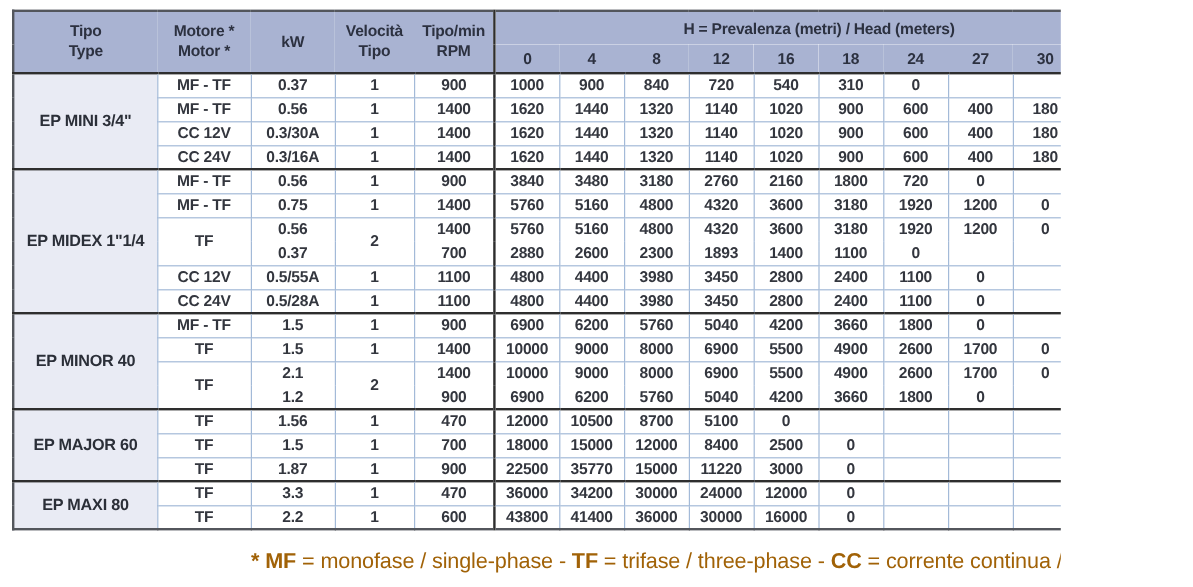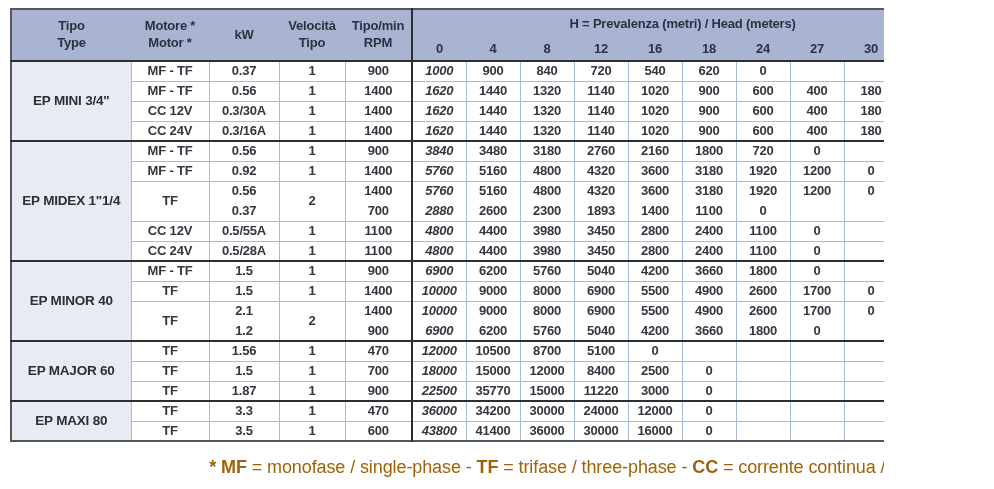--- a/index.html
+++ b/index.html
@@ -18,21 +18,21 @@
   thead th.bb{border-bottom:2px solid var(--c-dark,#2e2e2e);}
   thead th.dl{border-left:2px solid var(--c-dark,#2e2e2e);}
   .h2line div{line-height:1.3;}
 
   tbody tr{height:20px;}
   tbody td{border:1px solid var(--c-light,#a3bad8);background:#fff;}
   td.tipo{background:var(--c-group,#e9ebf4);font-size:13.5px;color:#2b2f38;}
   tr.gs > td{border-top:2px solid var(--c-dark,#2e2e2e);}
   tr.pt > td{border-bottom:none;}
   tr.pb > td{border-top:none;}
-  td.q0{border-left:2px solid var(--c-dark,#2e2e2e);font-style:italic;}
+  td.q0{border-left:2px solid var(--c-dark,#2e2e2e);}
   td.qcell{border-left:1px solid #676d7a;background:#fff;position:relative;}
   .qrot{position:absolute;left:50%;top:50%;transform:translate(-50%,-50%) rotate(-90deg);
         white-space:nowrap;font-size:12.5px;letter-spacing:-0.1px;color:#2e323a;}
 
   .footer-note{position:absolute;left:0;top:457px;width:994px;text-align:right;
                font-size:18px;font-weight:normal;color:#a16207;letter-spacing:-0.1px;}
   .footer-note .b{font-weight:bold;}
 </style>
 </head>
 <body>
@@ -98,21 +98,21 @@
           <td class="tipo" rowspan="4">EP MINI 3/4"</td>
           <td class="motor">MF - TF</td>
           <td class="kw">0.37</td>
           <td class="speed">1</td>
           <td class="rpm">900</td>
           <td class="qv q0">1000</td>
           <td class="qv">900</td>
           <td class="qv">840</td>
           <td class="qv">720</td>
           <td class="qv">540</td>
-          <td class="qv">620</td>
+          <td class="qv">310</td>
           <td class="qv">0</td>
           <td class="qv"></td>
           <td class="qv"></td>
           <td class="qv"></td>
           <td class="qcell" rowspan="19">
             <div class="qrot"><span style="font-weight: bold;">Q</span><span> = Portata (litri/ora) / Capacity (liters/hour)</span></div>
           </td>
         </tr>
         <tr>
           <td class="motor">MF - TF</td>
@@ -174,21 +174,21 @@
           <td class="qv">2760</td>
           <td class="qv">2160</td>
           <td class="qv">1800</td>
           <td class="qv">720</td>
           <td class="qv">0</td>
           <td class="qv"></td>
           <td class="qv"></td>
         </tr>
         <tr>
           <td class="motor">MF - TF</td>
-          <td class="kw">0.92</td>
+          <td class="kw">0.75</td>
           <td class="speed">1</td>
           <td class="rpm">1400</td>
           <td class="qv q0">5760</td>
           <td class="qv">5160</td>
           <td class="qv">4800</td>
           <td class="qv">4320</td>
           <td class="qv">3600</td>
           <td class="qv">3180</td>
           <td class="qv">1920</td>
           <td class="qv">1200</td>
@@ -381,21 +381,21 @@
           <td class="qv">24000</td>
           <td class="qv">12000</td>
           <td class="qv">0</td>
           <td class="qv"></td>
           <td class="qv"></td>
           <td class="qv"></td>
           <td class="qv"></td>
         </tr>
         <tr>
           <td class="motor">TF</td>
-          <td class="kw">3.5</td>
+          <td class="kw">2.2</td>
           <td class="speed">1</td>
           <td class="rpm">600</td>
           <td class="qv q0">43800</td>
           <td class="qv">41400</td>
           <td class="qv">36000</td>
           <td class="qv">30000</td>
           <td class="qv">16000</td>
           <td class="qv">0</td>
           <td class="qv"></td>
           <td class="qv"></td>

